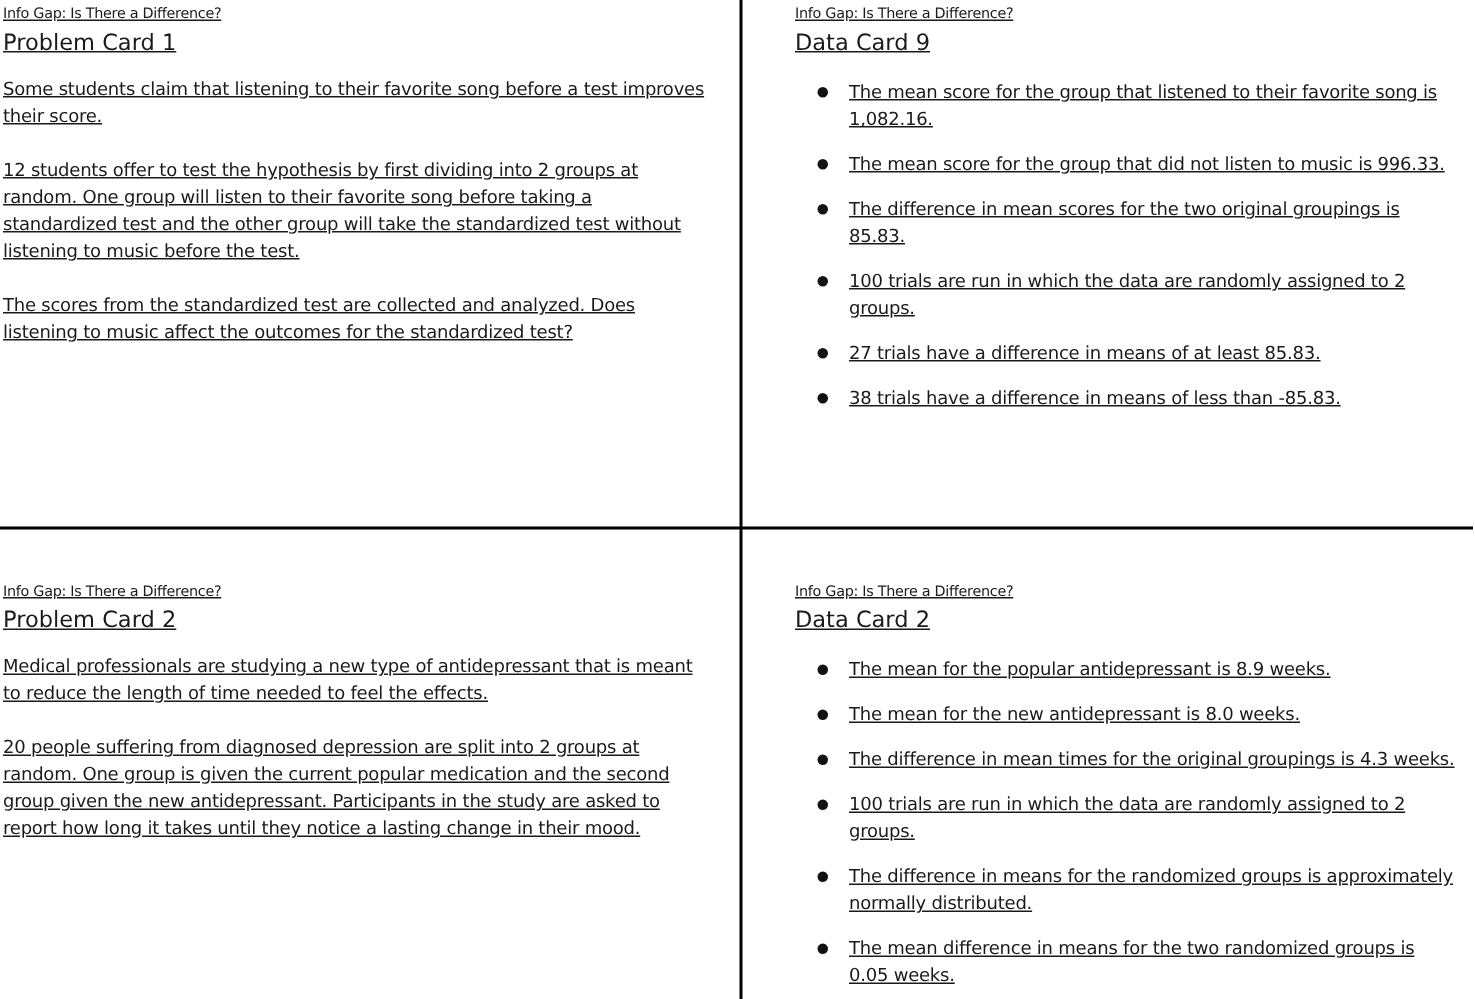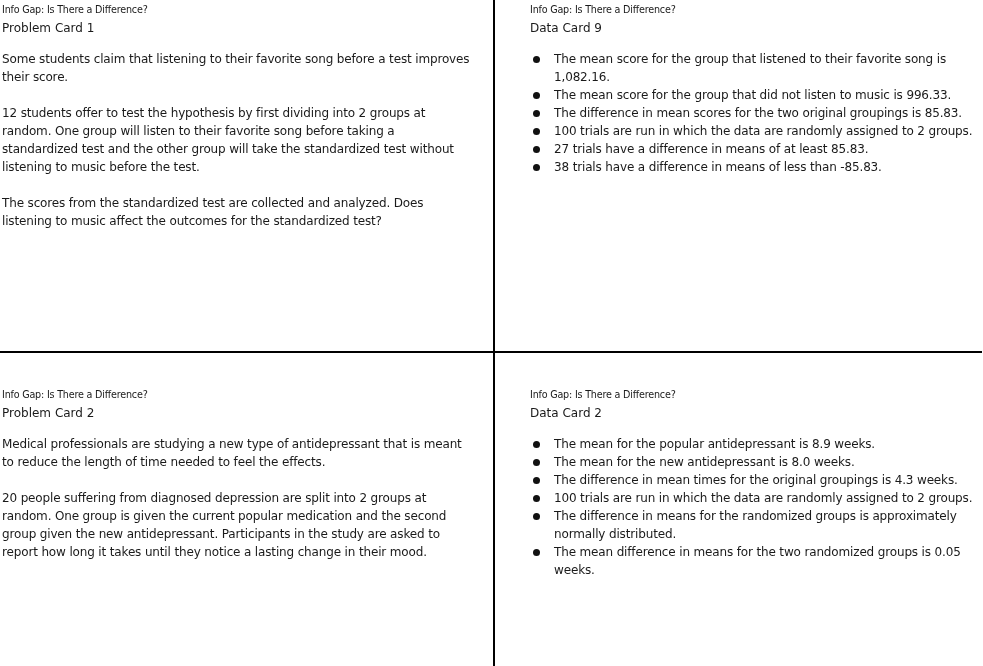--- a/index.html
+++ b/index.html
@@ -27,34 +27,35 @@
     position: absolute;
     left: 0;
     top: 351px;
     width: 982px;
     height: 1.5px;
     background: #000;
   }
   .card {
     position: absolute;
     box-sizing: border-box;
+    text-decoration: underline;
   }
   .card.problem-1 { left: 2px;   top: 3px;   width: 470px; }
   .card.data-1    { left: 530px; top: 3px;   width: 453px; }
   .card.problem-2 { left: 2px;   top: 388px; width: 470px; }
   .card.data-2    { left: 530px; top: 388px; width: 453px; }
 
   .card-label {
     font-size: 9.6px;
     line-height: 13px;
     letter-spacing: -0.2px;
     white-space: nowrap;
   }
   .card-title {
-    font-size: 12px;
+    font-size: 15px;
     line-height: 24px;
     margin-top: 0px;
     white-space: nowrap;
   }
   .card-body {
     margin-top: 10px;
     font-size: 12px;
     line-height: 18px;
     letter-spacing: -0.15px;
   }
@@ -64,21 +65,21 @@
   .card-body p:last-child { margin-bottom: 0; }
 
   ul.bullets {
     list-style: none;
     margin: 0;
     padding: 0;
   }
   ul.bullets li {
     position: relative;
     padding-left: 24px;
-    margin: 0;
+    margin: 12px;
   }
   ul.bullets li .bullet {
     position: absolute;
     left: 3px;
     top: 6px;
     width: 7px;
     height: 7px;
     border-radius: 50%;
     background: #111;
   }

